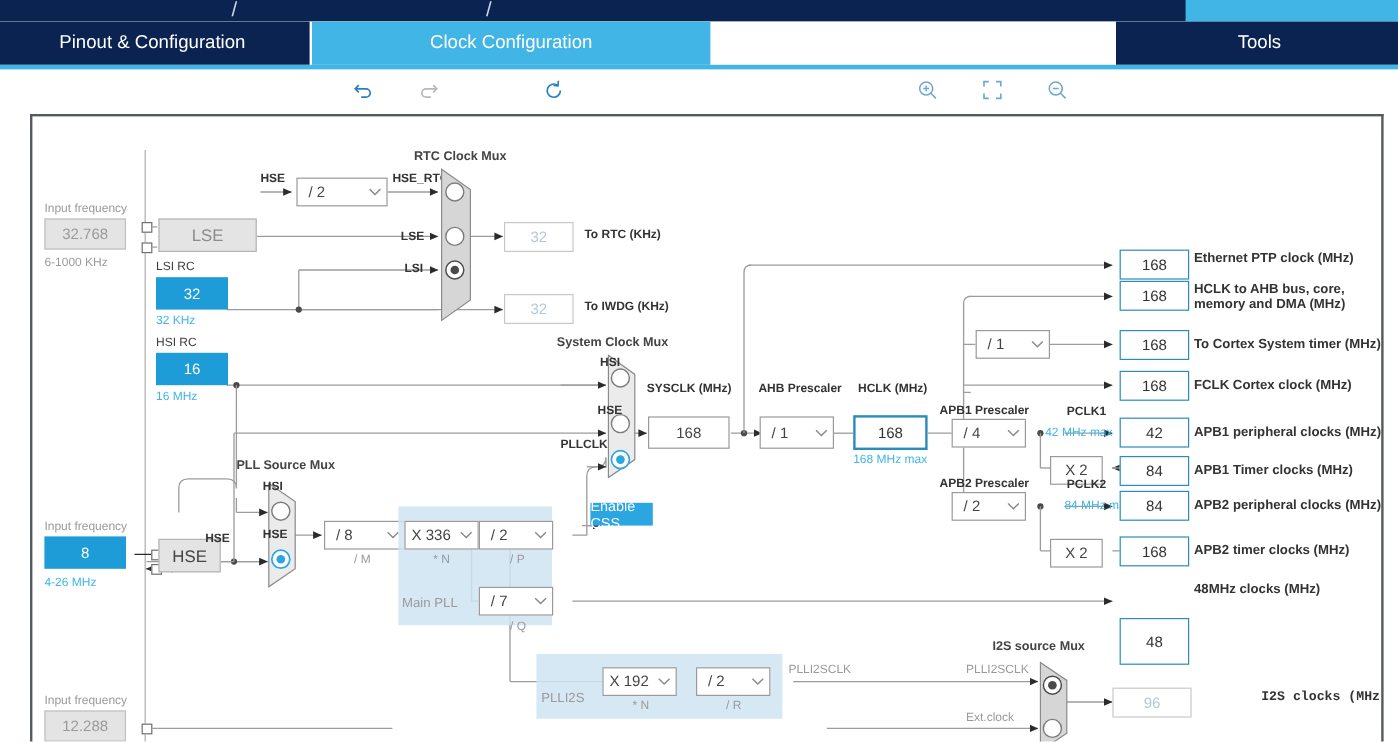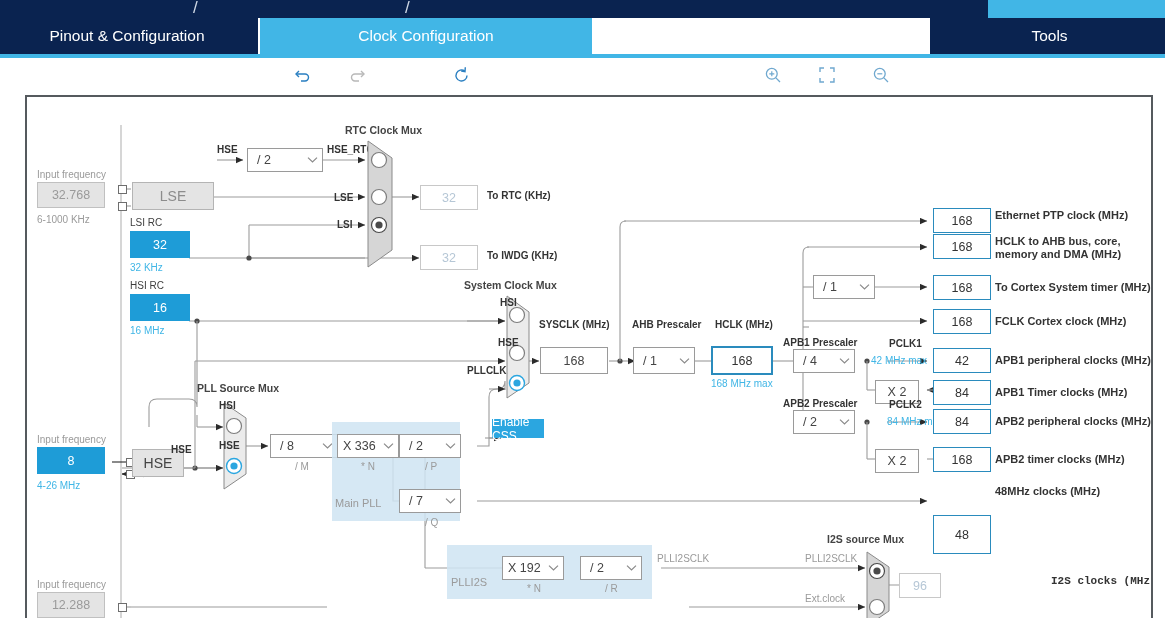--- a/index.html
+++ b/index.html
@@ -504,18 +504,18 @@
       <div class="lbl gray" style="left:778px;top:456px;">PLLI2SCLK</div>
       <div class="lbl gray" style="left:778px;top:496px;">Ext.clock</div>
       <div class="mux" style="left:839px;top:454px;">
         <svg width="24" height="76" viewBox="0 0 24 76">
           <path d="M1 1 L23 16 L23 60 L1 75 Z" fill="#d6d6d6" stroke="#8a8a8a" stroke-width="1"></path>
           <circle cx="11" cy="20" r="7.5" fill="#fff" stroke="#4a4a4a" stroke-width="1.2"></circle>
           <circle cx="11" cy="20" r="3.6" fill="#4a4a4a"></circle>
           <circle cx="11" cy="56" r="7.5" fill="#fff" stroke="#7d7d7d" stroke-width="1.2"></circle>
         </svg>
       </div>
-      <div class="vbox disabled" style="left: 872px; top: 476px; width: 42px; height: 25px;">96</div>
+      <div class="vbox disabled" style="left: 900px; top: 476px; width: 66px; height: 25px;">96</div>
       <div class="lbl out" style="left:1024px;top:478px;width:150px;font-family:Liberation Mono, monospace;">I2S clocks (MHz)</div>
 
     </div>
   </div>
 </div>
 
 </body></html>

